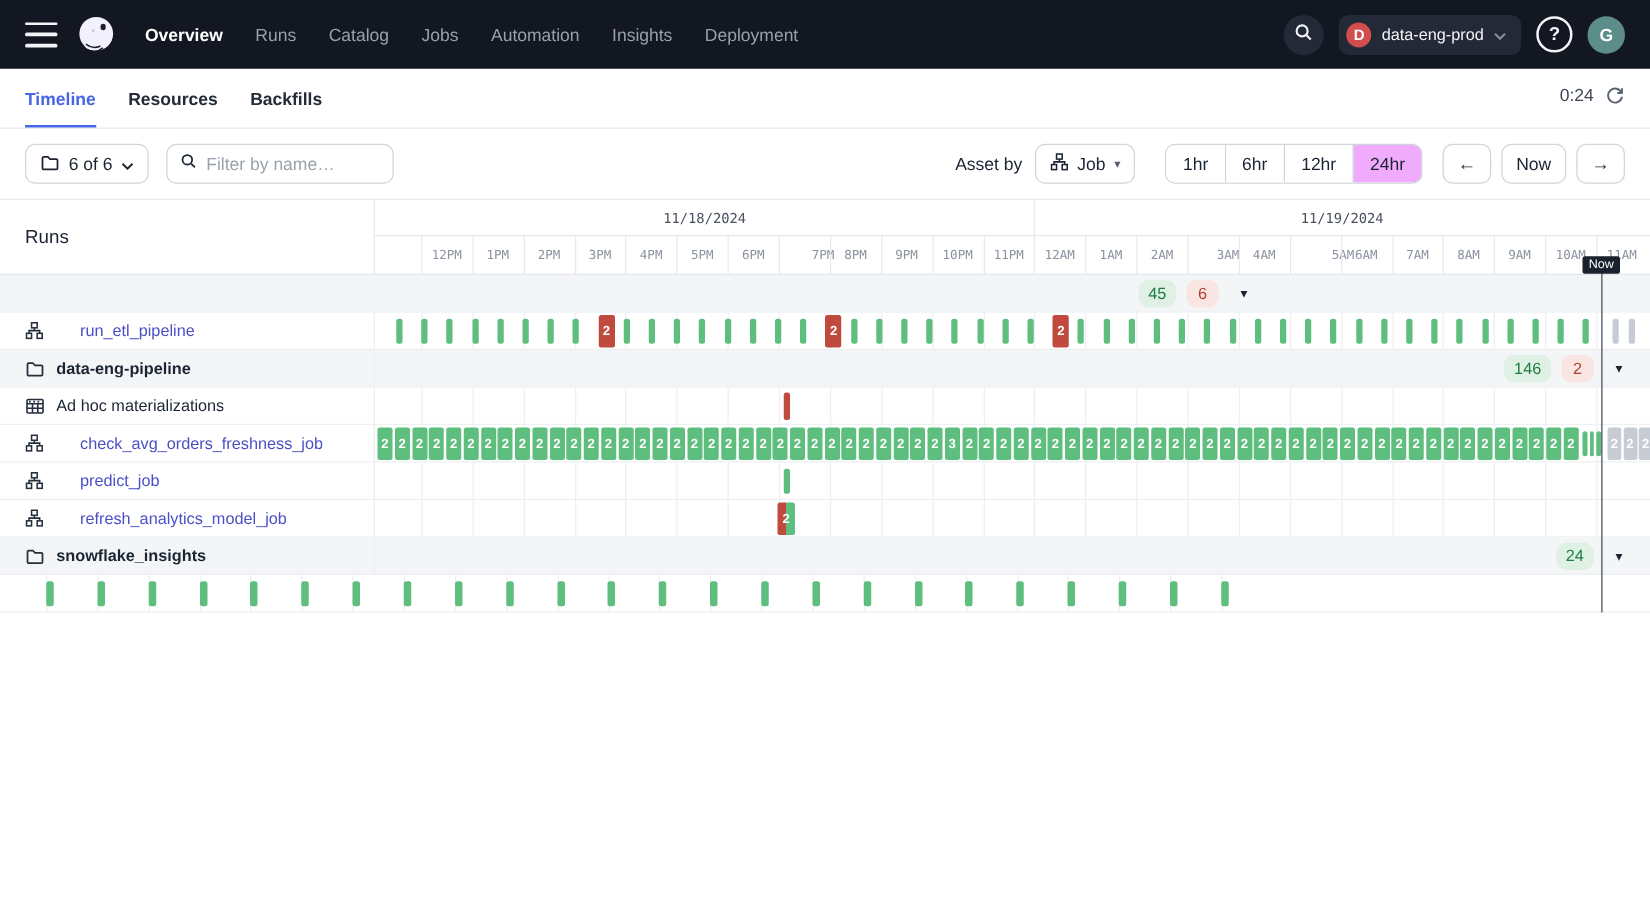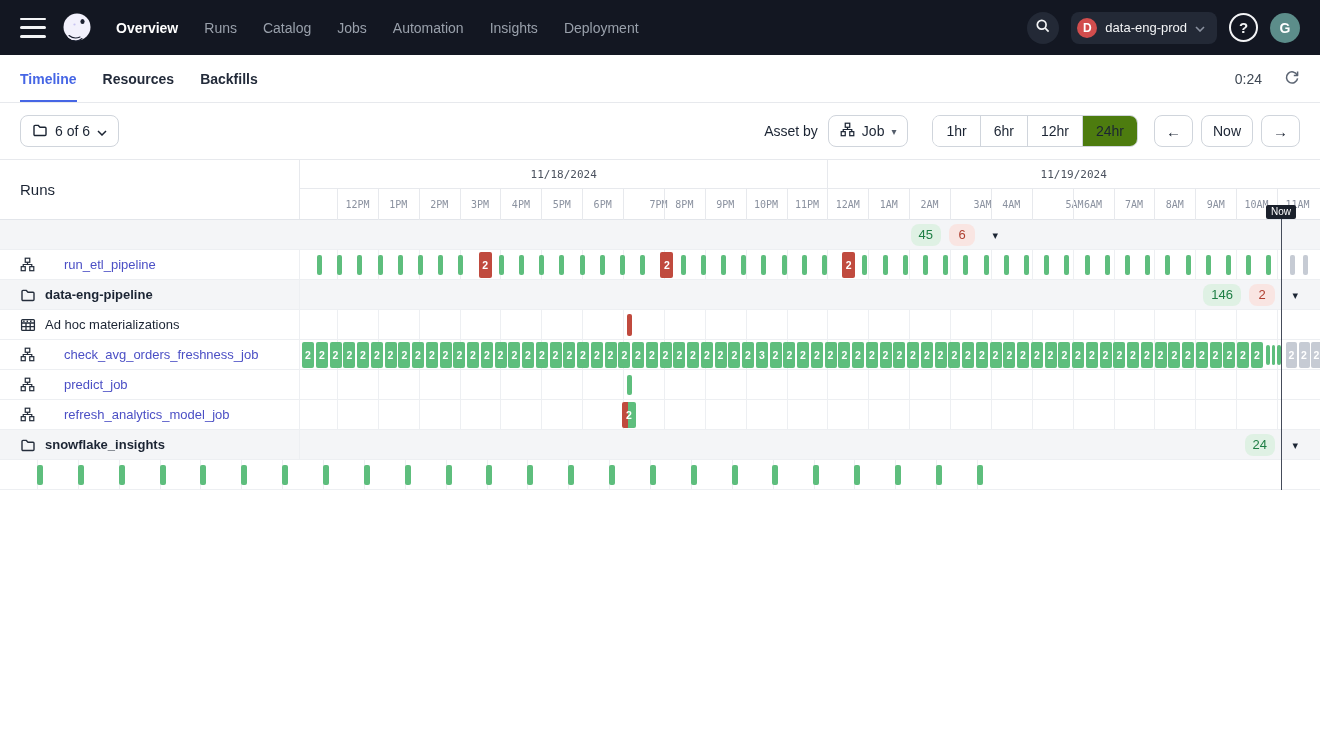--- a/index.html
+++ b/index.html
@@ -29,41 +29,41 @@
   .avatar { width:30px; height:30px; border-radius:50%; background:var(--avatar-bg,#5C8D8A); border:none;
     color:#fff; font-size:14px; font-weight:600; display:flex; align-items:center; justify-content:center; cursor:pointer; }
 
   
   .tabsbar { height:48px; display:flex; align-items:center; padding:0 20px; border-bottom:1px solid #E7E9ED; }
   .tabs { display:flex; height:100%; }
   .tab { position:relative; display:flex; align-items:center; margin-right:26px; font-size:14px; font-weight:600;
     color:#232B3A; cursor:pointer; }
   .tab.active { color:var(--accent,#4666E5); }
   .tab.active::after { content:""; position:absolute; left:0; right:0; bottom:0; height:2px; background:var(--accent,#4666E5); }
-  .refresh-area { margin-left:auto; display:flex; align-items:center; gap:22px; }
+  .refresh-area { margin-left:auto; display:flex; align-items:flex-start; gap:9px; }
   .refresh-timer { font-size:14px; color:#3F4854; }
   .refresh-area svg { cursor:pointer; }
 
   
   .toolbar { height:56px; display:flex; align-items:center; padding:0 20px; gap:14px; }
   .btn { height:32px; border:1px solid #D0D5DC; border-radius:8px; background:#fff; display:inline-flex;
     align-items:center; gap:7px; padding:0 11px; font-size:14px; color:#1B2433; cursor:pointer;
     font-family:"Liberation Sans", sans-serif; }
   .filter-input { display:flex; align-items:center; gap:7px; border:1px solid #D0D5DC; border-radius:8px;
     height:32px; padding:0 10px; width:182px; background:#fff; }
   .filter-input input { border:none; outline:none; font-size:14px; width:100%; color:#1B2433;
     font-family:"Liberation Sans", sans-serif; }
   .filter-input input::placeholder { color:#9AA1AD; }
   .toolbar-right { margin-left:auto; display:flex; align-items:center; }
   .groupby-label { font-size:14px; color:#1B2433; margin-right:10px; }
   .range-group { display:flex; border:1px solid #D0D5DC; border-radius:8px; overflow:hidden; margin:0 16px 0 24px; }
   .range-btn { height:30px; padding:0 13px; background:#fff; border:none; border-right:1px solid #D0D5DC;
     font-size:14px; color:#1B2433; cursor:pointer; font-family:"Liberation Sans", sans-serif; }
   .range-btn:last-child { border-right:none; }
-  .range-btn.active { background:#4d7c0f; }
+  .range-btn.active { background:#f0abfc; }
   .nav-btns { display:flex; gap:8px; }
   .arrow-glyph { font-size:15px; line-height:1; }
   .caret-down { font-size:10px; color:#555E6B; }
 
   
   .timeline { position:relative; border-top:1px solid #E7E9ED; }
   .tl-header { display:flex; height:60px; border-bottom:1px solid #E2E5EA; }
   .tl-left-head { width:300px; flex:none; display:flex; align-items:center; padding-left:20px;
     border-right:1px solid #E7E9ED; font-size:15px; color:#1B2433; }
   .tl-head-lane { position:relative; width:1020px; flex:none; }
@@ -190,20 +190,29 @@
           <path d="M2 12.5 V4.4 a1 1 0 0 1 1-1 h3.3 L8 5.2 h5 a1 1 0 0 1 1 1 v6.3 a1 1 0 0 1 -1 1 H3 a1 1 0 0 1 -1-1z"></path>
         </svg>
       </span>
       <span>6 of 6</span>
       <span>
         <svg width="10" height="6" viewBox="0 0 10 6" fill="none" stroke="#1B2433" stroke-width="1.5">
             <path d="M1 1 L5 5 L9 1"></path>
           </svg>
       </span>
     </button>
+    <div class="filter-input">
+      <span>
+        <svg width="14" height="14" viewBox="0 0 16 16" fill="none" stroke="#1B2433" stroke-width="1.6">
+          <circle cx="6.7" cy="6.7" r="4.4"></circle>
+            <path d="M10.2 10.2 L13.6 13.6"></path>
+        </svg>
+      </span>
+      <input type="text" placeholder="Filter by name…" style="">
+    </div>
     <div class="toolbar-right">
       <span class="groupby-label">Asset by</span>
       <button class="btn">
         <span>
           <svg width="15" height="15" viewBox="0 0 16 16" fill="none" stroke="#1B2433" stroke-width="1.3">
             <rect x="5.6" y="1.3" width="4.8" height="4.3"></rect>
               <rect x="1.3" y="10.3" width="4.3" height="4.3"></rect>
             <rect x="10.4" y="10.3" width="4.3" height="4.3"></rect>
               <path d="M8 5.6 V8 M3.45 10.3 V8 H12.55 V10.3"></path>
           </svg>

